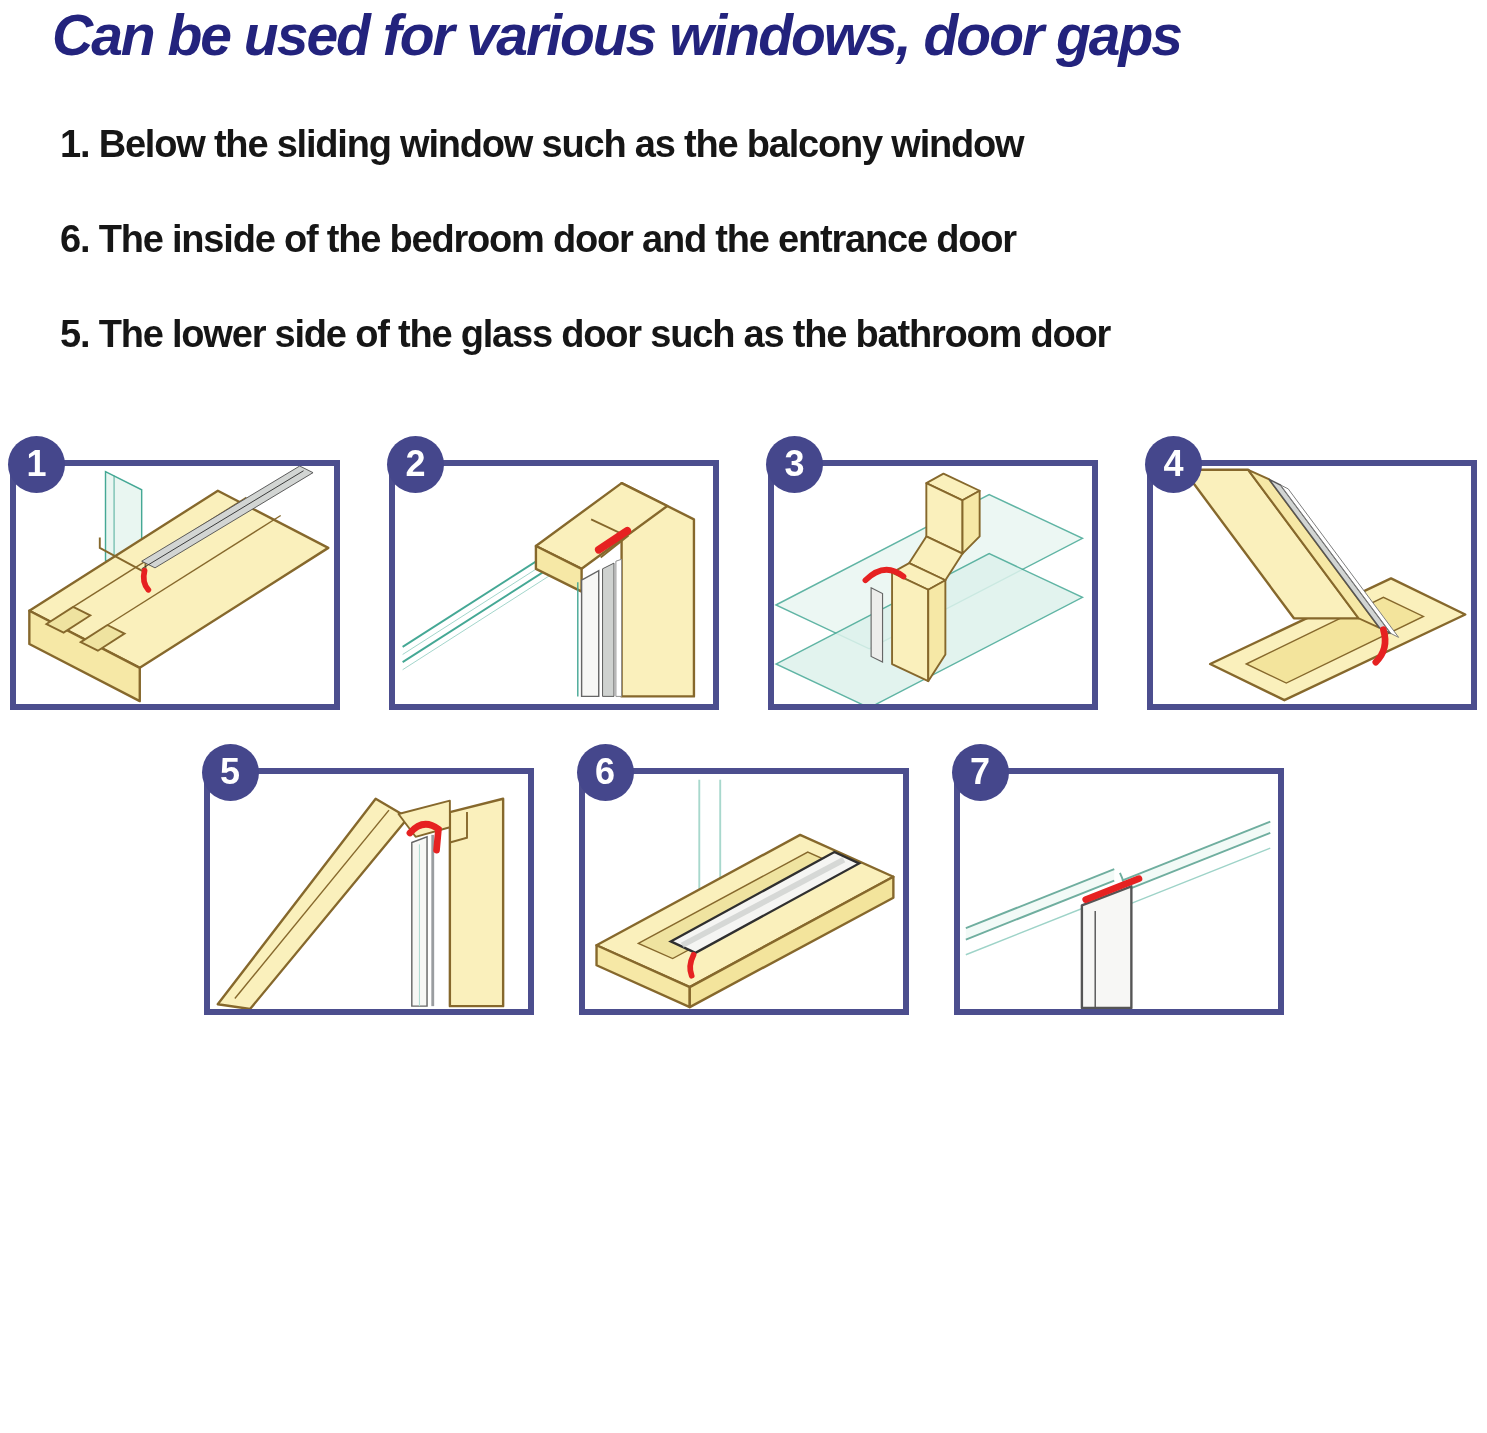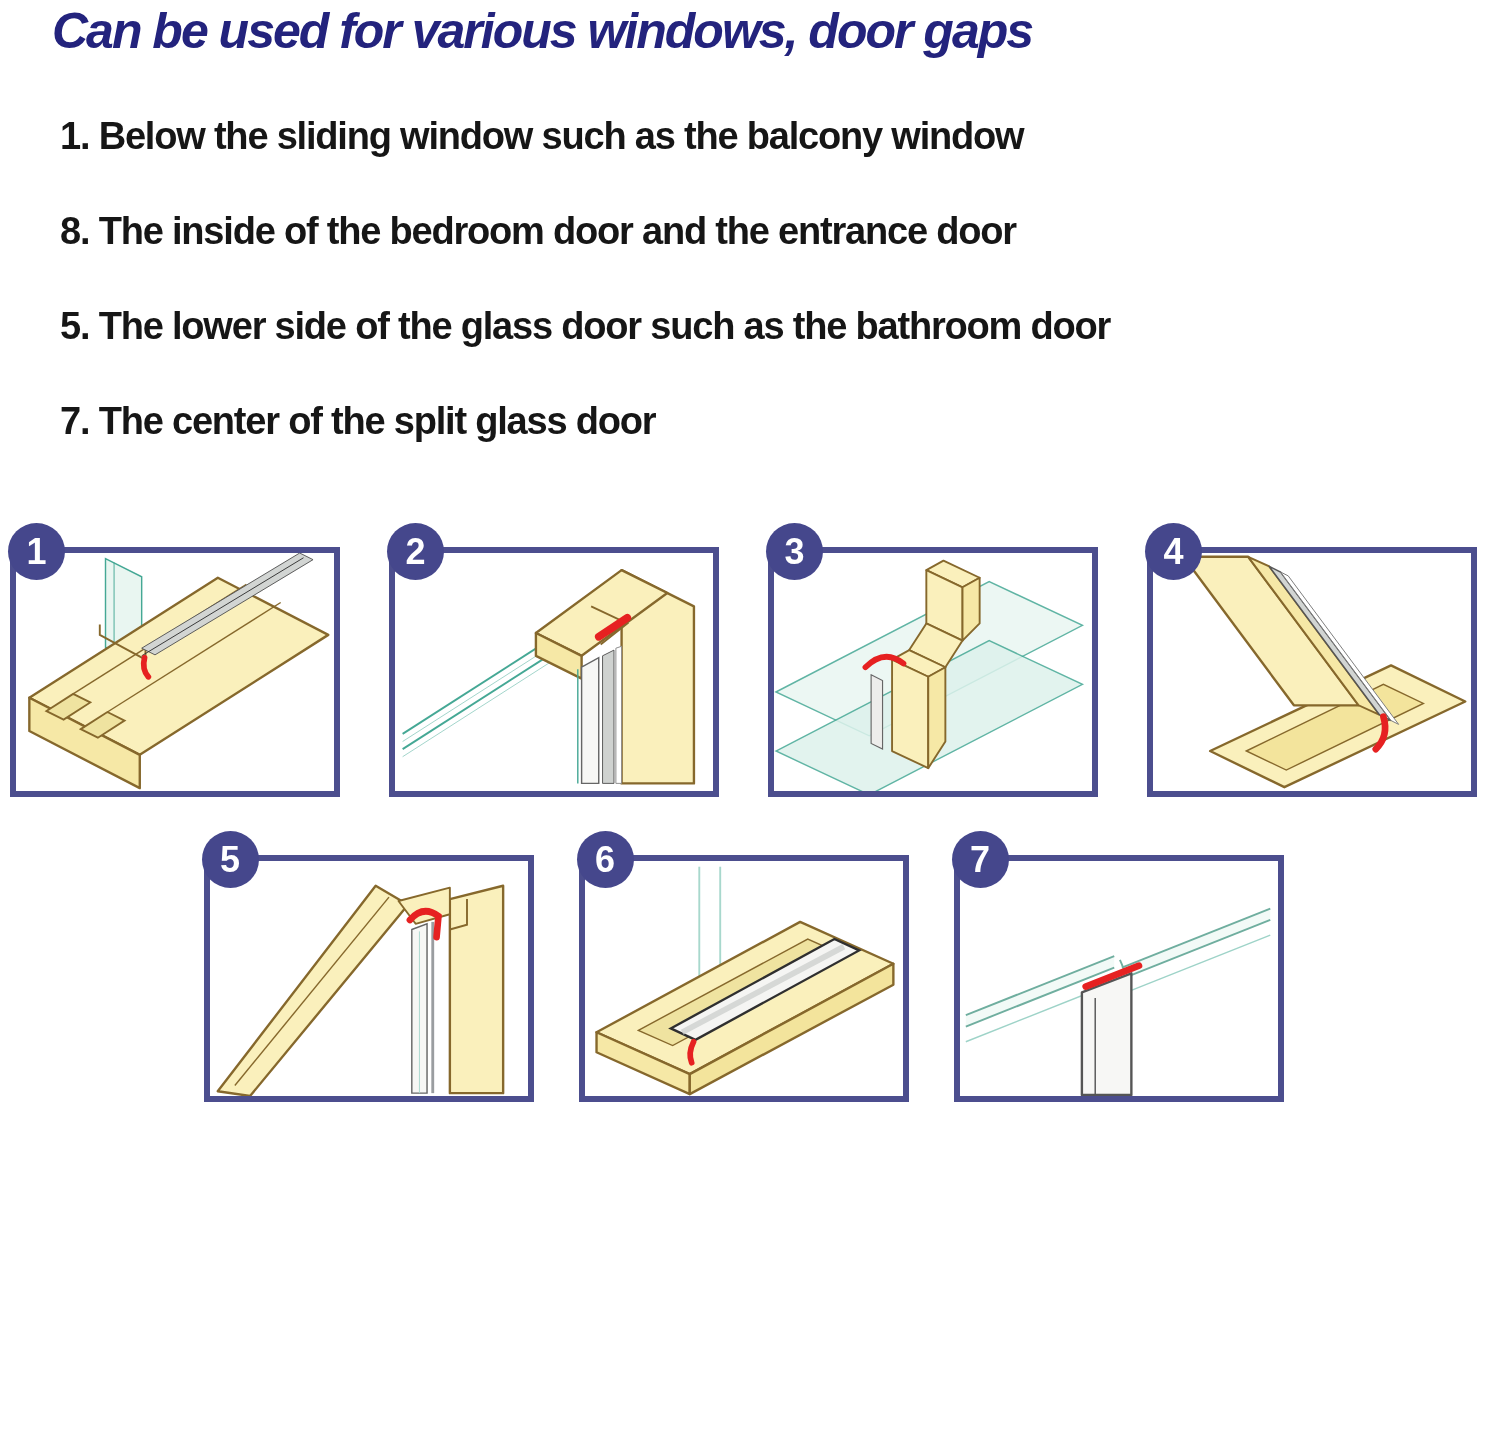--- a/index.html
+++ b/index.html
@@ -3,21 +3,21 @@
 <meta charset="utf-8">
 <style>
   html,body{margin:0;padding:0;background:#ffffff;}
   body{
     width:1487px;height:1433px;
     font-family:"Liberation Sans", sans-serif;
     color:#141414;overflow:hidden;position:relative;
   }
   .page-title{
     margin:4px 0 2px 52px;
-    font-size:50px;line-height:1.1;
+    font-size:57px;line-height:1.1;
     font-style:italic;font-weight:700;
     letter-spacing:-2px;
     color:#23237d;
     white-space:nowrap;
   }
   .use-list{
     list-style:none;margin:56px 0 16px 60px;padding:0;
   }
   .use-list li{
     font-size:38px;font-weight:700;letter-spacing:-1.2px;
@@ -45,23 +45,22 @@
   }
   .panel svg{display:block;width:100%;height:100%;}
 </style>
 </head>
 <body>
 
 <h1 class="page-title">Can be used for various windows, door gaps</h1>
 
 <ul class="use-list">
   <li>1. Below the sliding window such as the balcony window</li>
-  <li>8. The inside of the bedroom door and the entrance door</li>
+  <li>6. The inside of the bedroom door and the entrance door</li>
   <li>5. The lower side of the glass door such as the bathroom door</li>
-  <li>7. The center of the split glass door</li>
 </ul>
 
 <div class="panel-row row-1">
 
   <div class="panel">
     <div class="badge">1</div>
     <svg viewBox="0 0 330 250">
       <polygon points="92,6 130,25 130,118 92,99" fill="#e9f6f1" stroke="#45a895" stroke-width="1.5"></polygon>
       <line x1="101" y1="10" x2="101" y2="104" stroke="#45a895" stroke-width="1"></line>
       <polygon points="12,152 210,26 326,86 128,212" fill="#faf0bc" stroke="#86682c" stroke-width="2.5" stroke-linejoin="round"></polygon>

